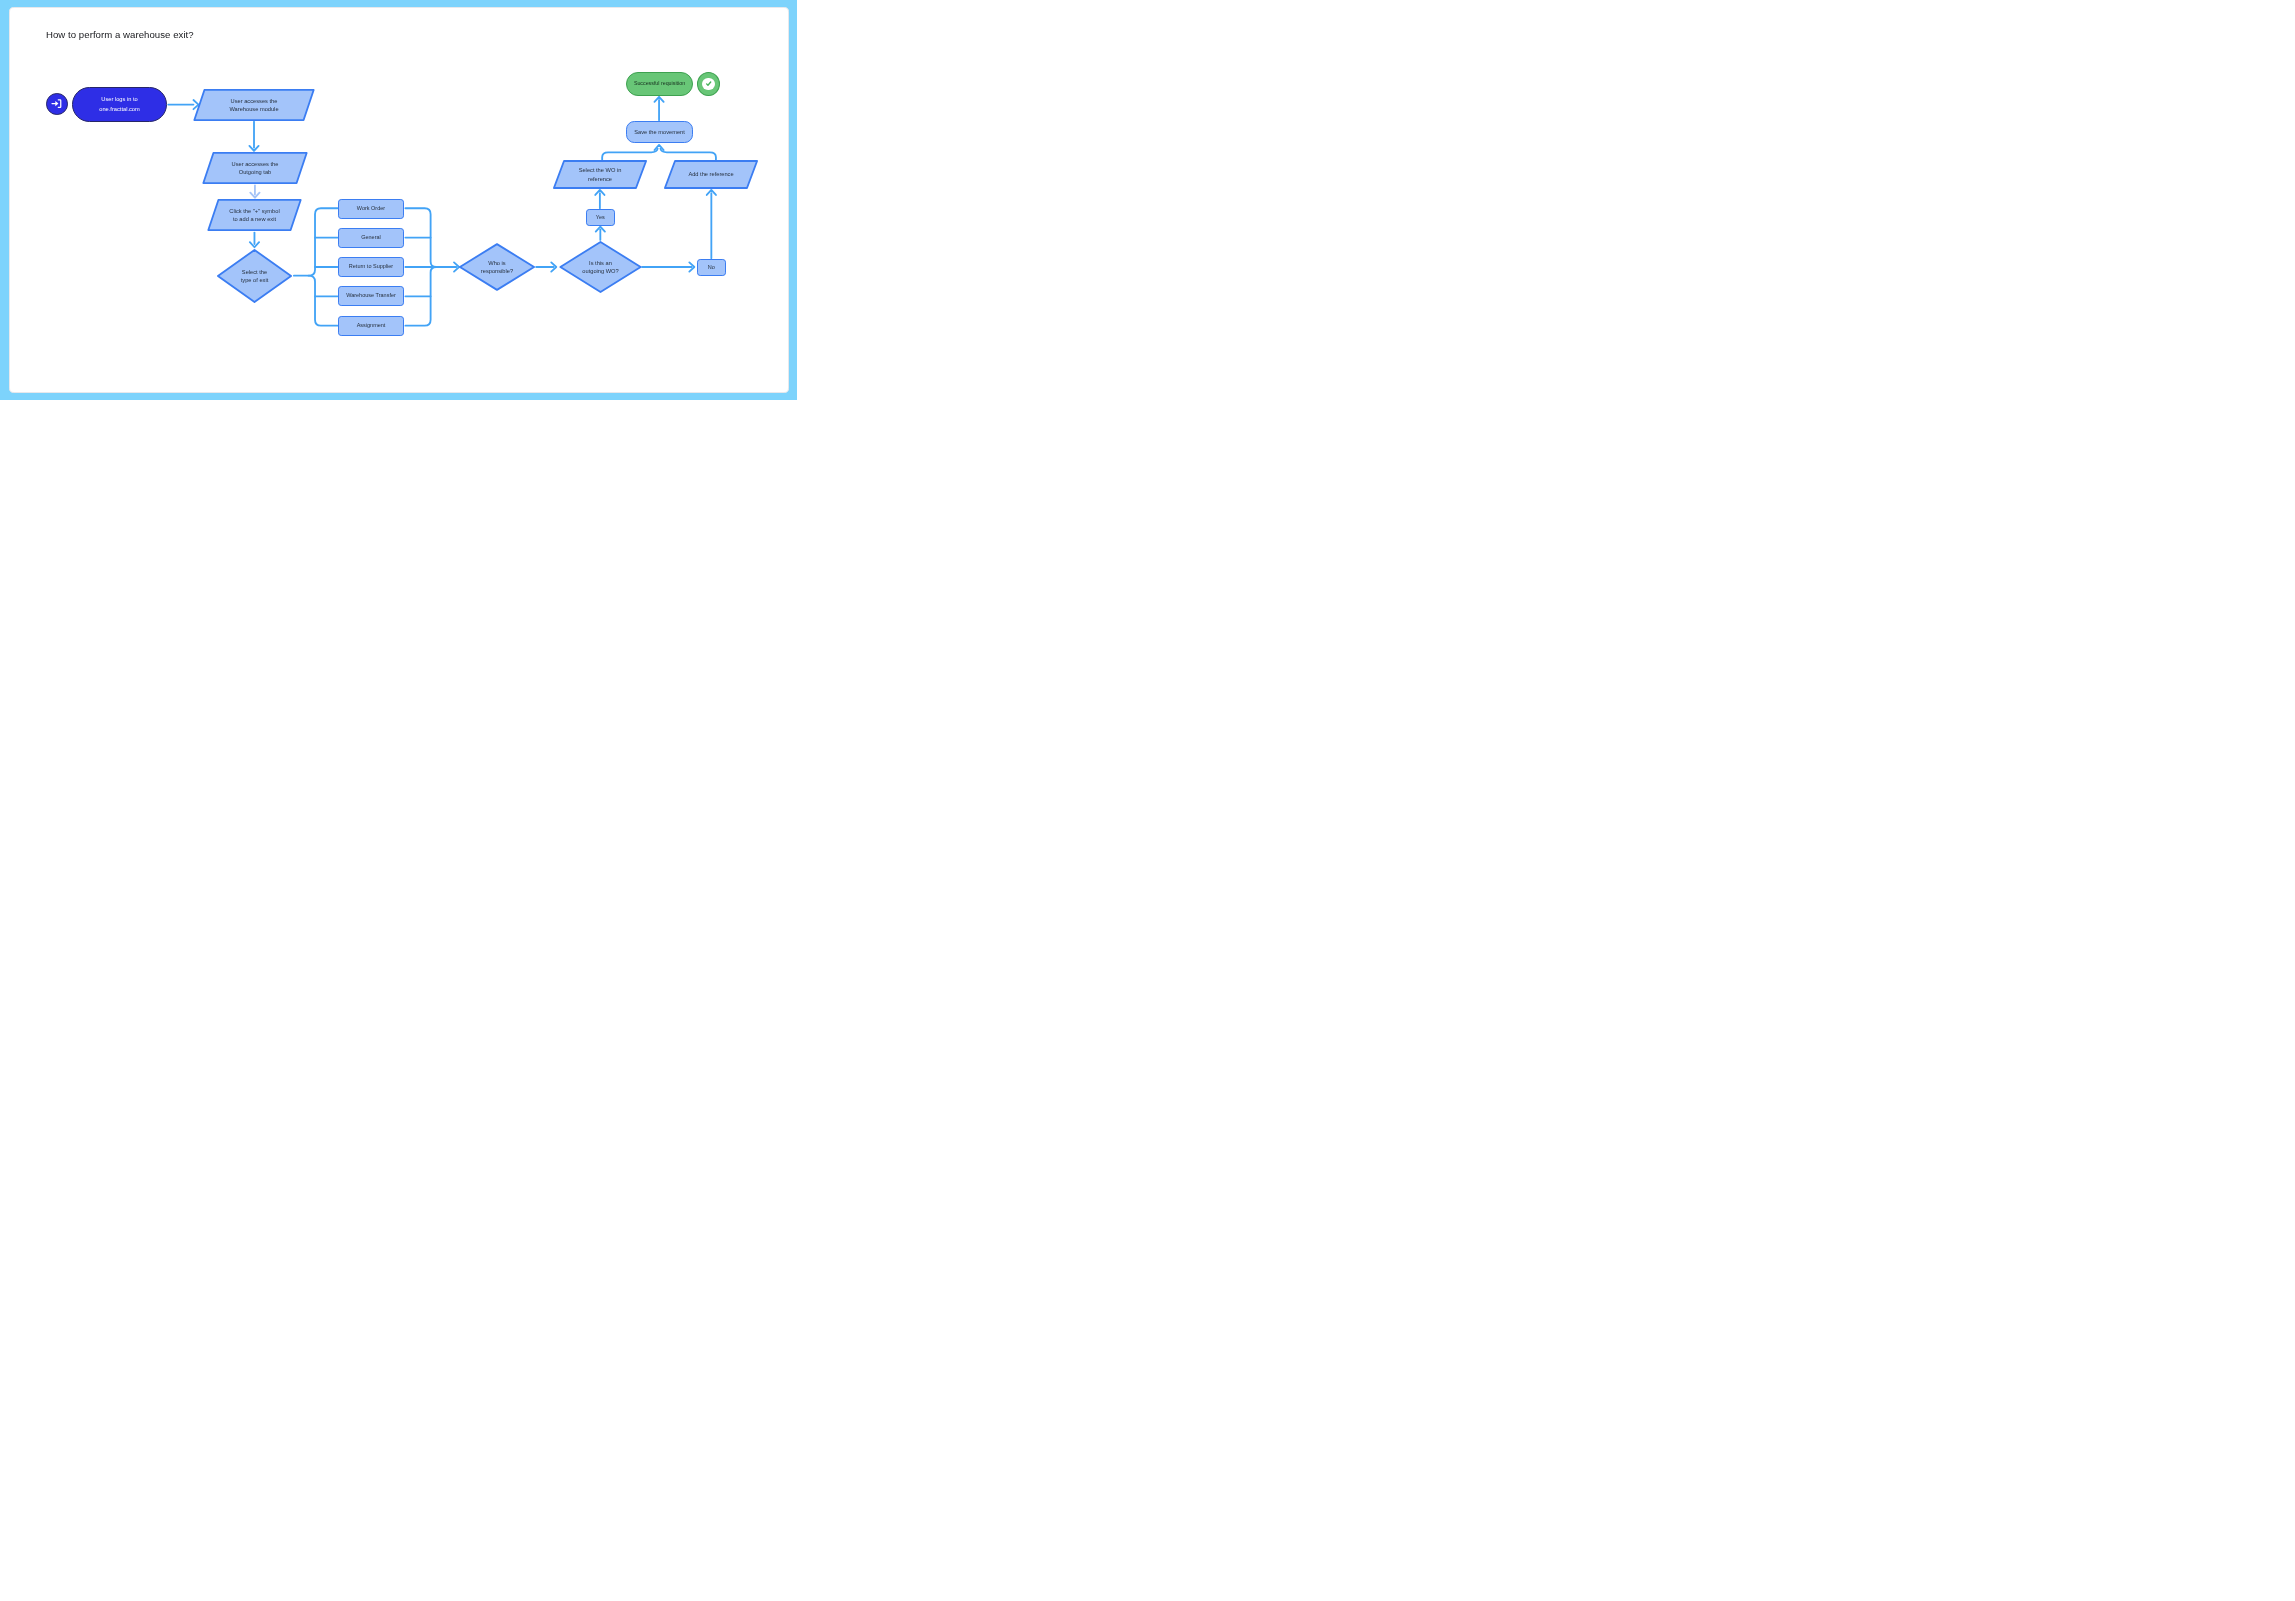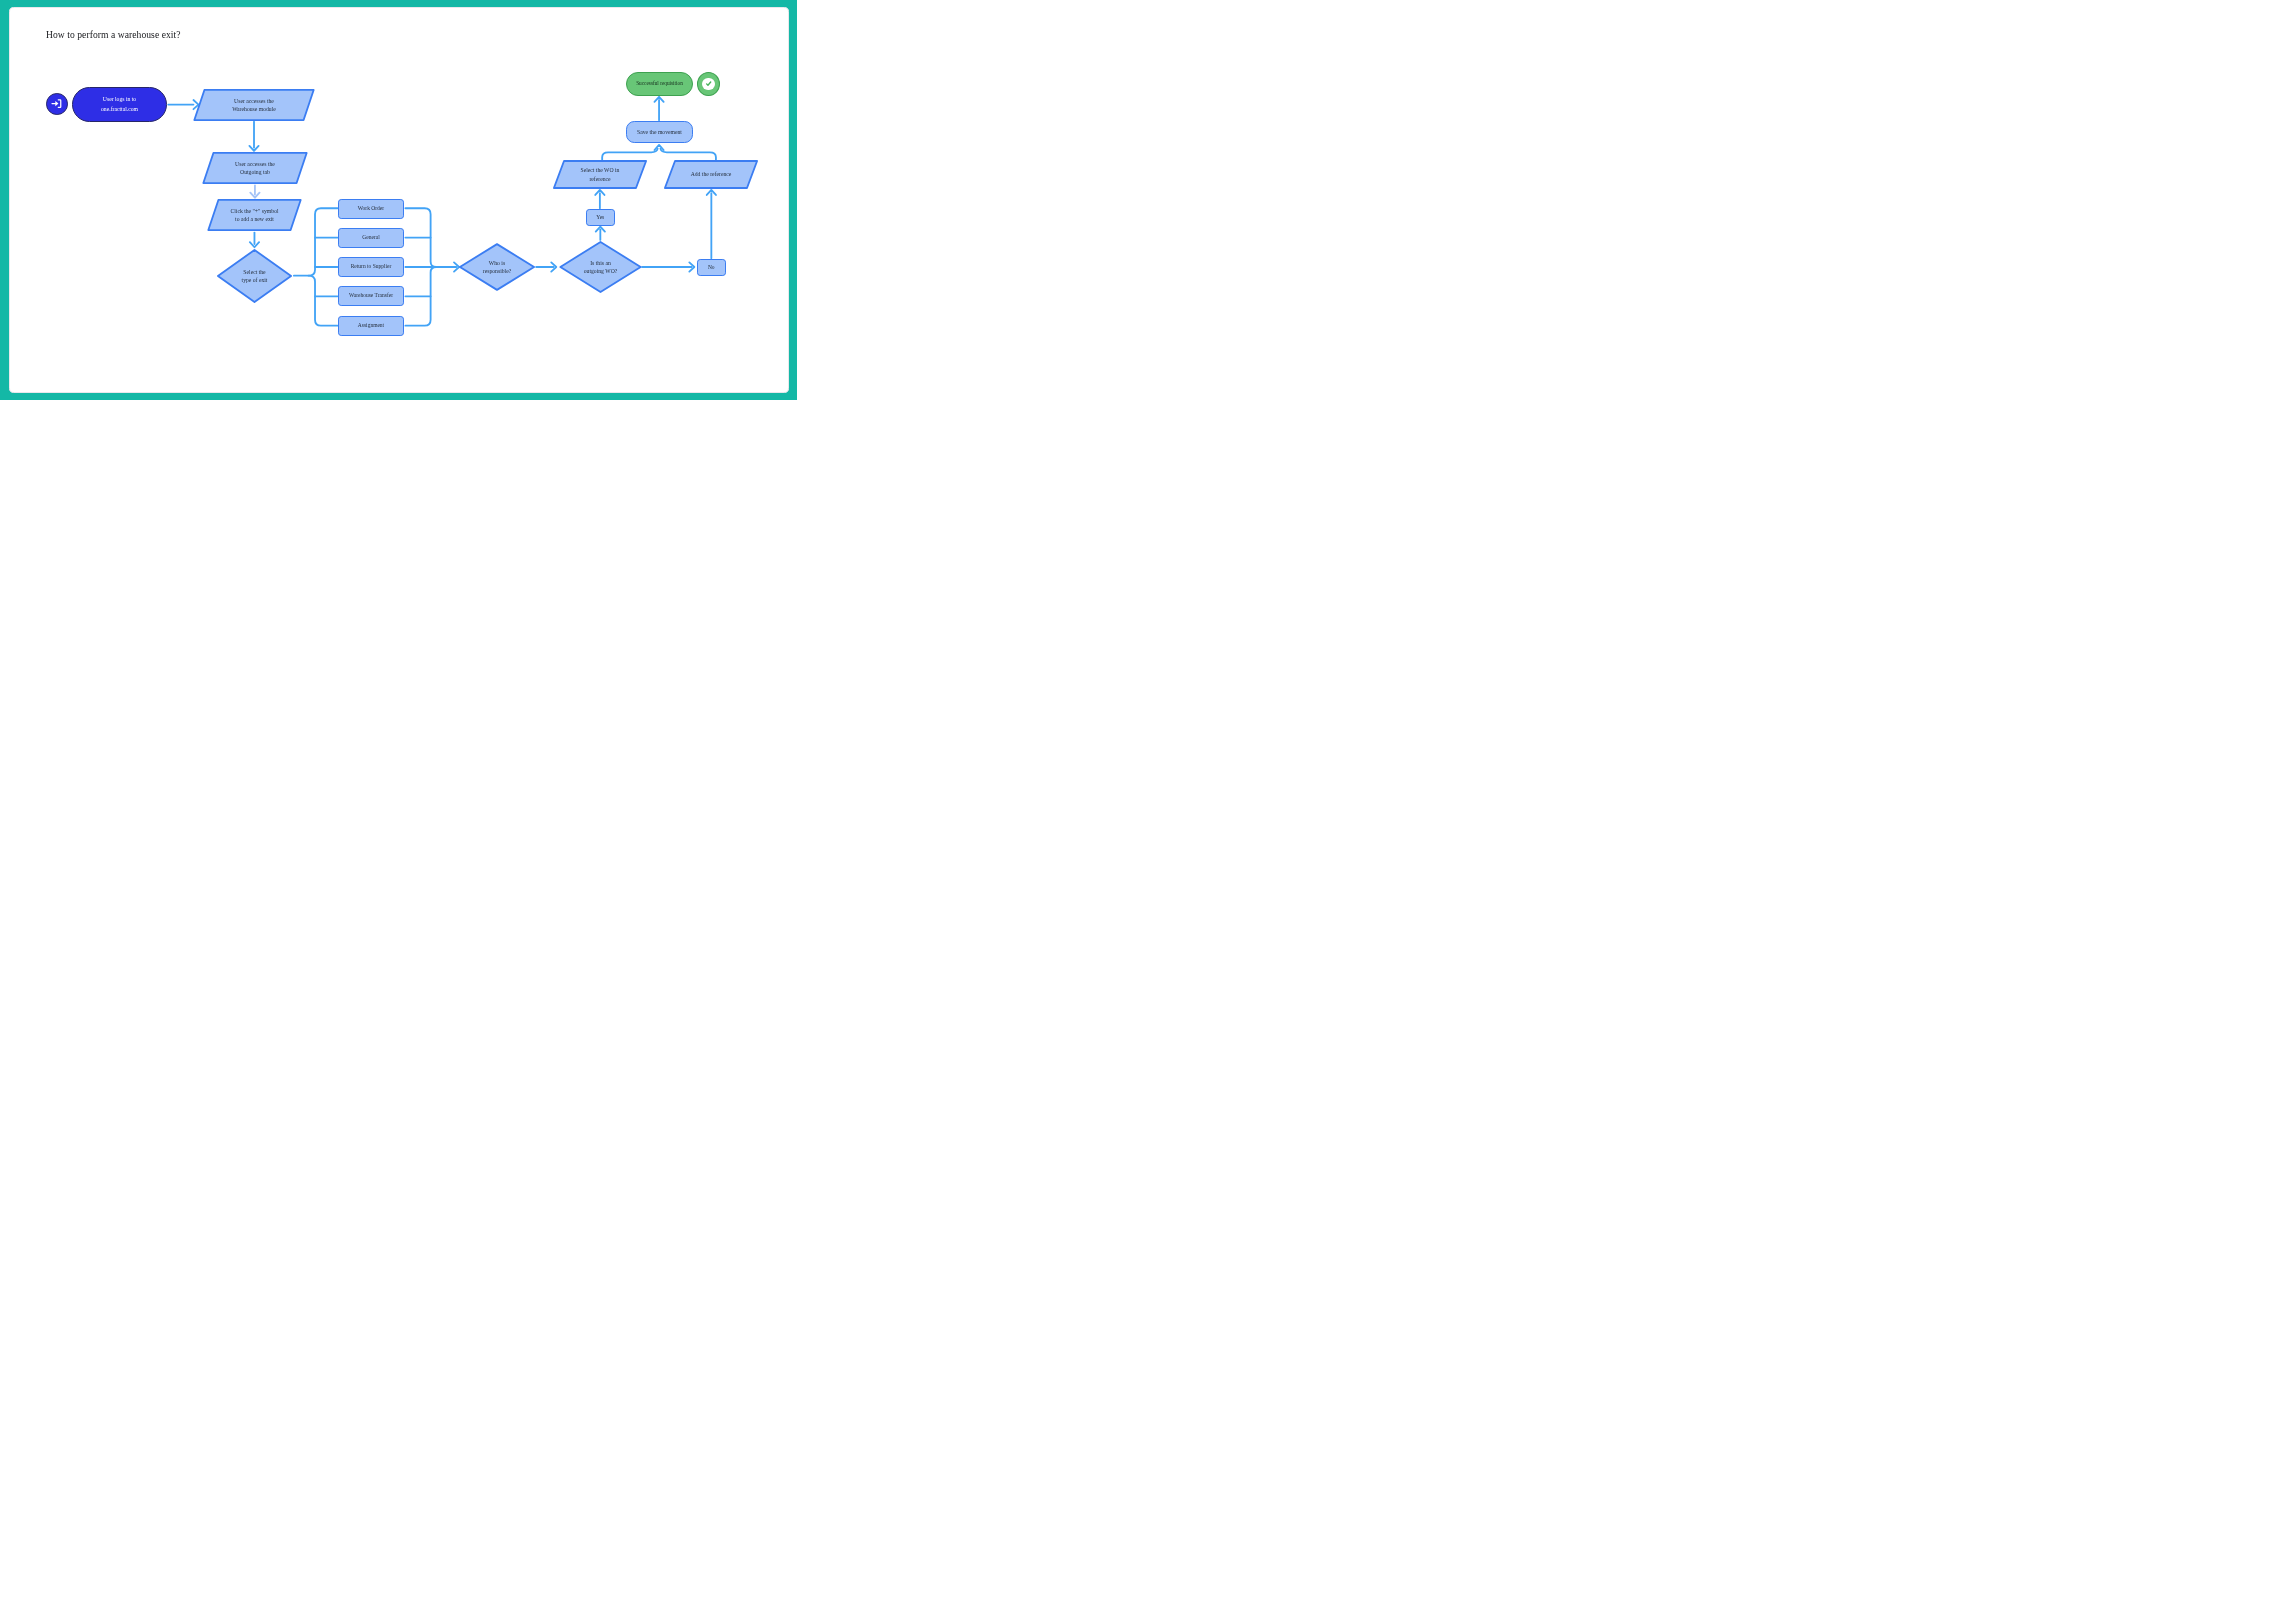--- a/index.html
+++ b/index.html
@@ -1,16 +1,16 @@
 <!DOCTYPE html>
 <html style="font-size:7.3px"><head>
 <meta charset="utf-8">
 <style>
   html,body{margin:0;padding:0;background:#ffffff;font-family:"Liberation Sans",sans-serif;}
-  .canvas{position:relative;width:797px;height:400px;background:#14b8a6;overflow:hidden;font-family:Liberation Serif, serif;}
+  .canvas{position:relative;width:797px;height:400px;background:#7dd3fc;overflow:hidden;}
   .card{position:absolute;left:9.2px;top:7.3px;width:778px;height:384px;border:0.7px solid #e7e8ec;border-radius:4.6px;background:#ffffff;}
   .page-title{position:absolute;left:46px;top:28.5px;font-size:9.6px;font-weight:500;color:#17181c;letter-spacing:0.05px;}
   svg.connectors{position:absolute;left:0;top:0;pointer-events:none;}
   .node{position:absolute;display:flex;align-items:center;justify-content:center;text-align:center;}
   .node .shape-svg{position:absolute;left:0;top:0;width:100%;height:100%;overflow:visible;}
   .node .label{position:relative;z-index:2;font-size:5.7px;line-height:1.45;color:#27313f;}
   .node .label span{display:block;}
   .rectnode{background:#a3c4fa;border:1.6px solid #3b7df2;border-radius:3.2px;box-sizing:border-box;}
   .rectnode .label{font-size:5.5px;}
   .startpill{background:#2e2ee6;border:1.8px solid #262668;border-radius:17.4px;box-sizing:border-box;}

